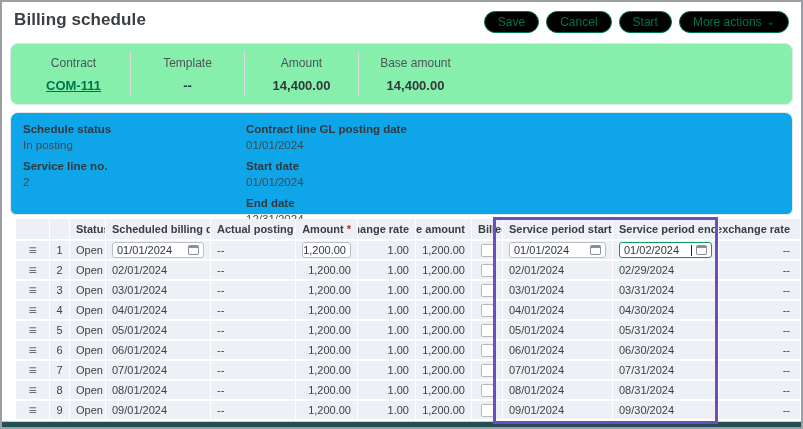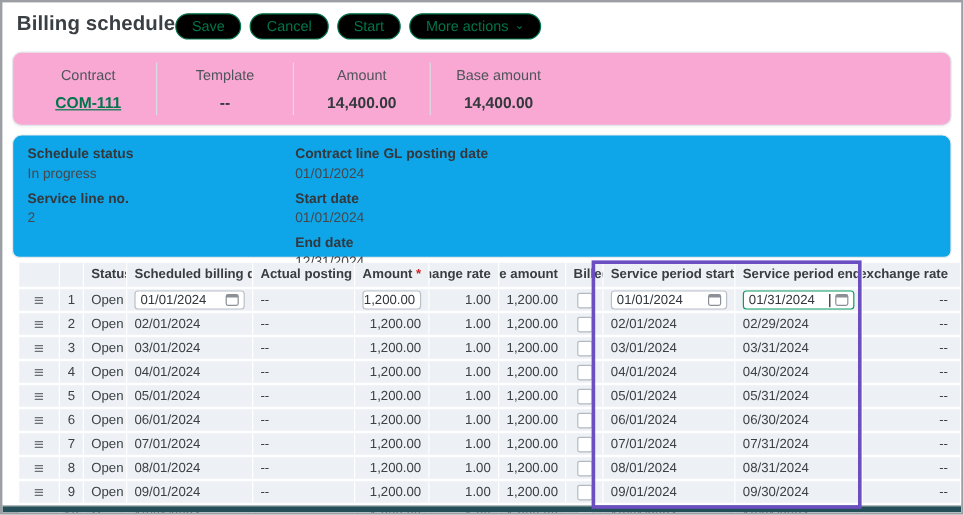--- a/index.html
+++ b/index.html
@@ -3,34 +3,34 @@
 <meta charset="utf-8">
 <style>
   * { box-sizing: border-box; margin: 0; padding: 0; }
   html,body { background:#fff; }
   body { font-family: "Liberation Sans", sans-serif; }
   #app {
     position: relative; width: 803px; height: 429px;
     border: 2px solid #9b9fa3; background:#fff; overflow: hidden;
   }
   
-  .topbar { display:flex; align-items:flex-start; padding:8px 12px 4px 12px; }
+  .topbar { display:flex; align-items:flex-start; justify-content:space-between; padding:8px 12px 4px 12px; }
   .page-title { font-size:17px; font-weight:bold; color:#3a3f44; letter-spacing:.1px; }
   .actions { display:flex; gap:7px; margin-top:1px; }
   .btn {
     display:inline-flex; align-items:center; gap:5px;
     border:1.6px solid #00754a; color:#00754a; background:#000000;
     border-radius:13px; font-size:12px; padding:3px 13px; cursor:pointer;
     font-family:"Liberation Sans",sans-serif; white-space:nowrap;
   }
   .btn .chev { font-size:10px; line-height:6px; color:#00754a; }
   
   .summary-card {
     margin:6px 8px 0 8px; border:1px solid #e2e5e9; border-radius:8px;
-    background:#f9a8d4; height:62px; display:flex; align-items:center; padding-left:6px;
+    background:#86efac; height:62px; display:flex; align-items:center; padding-left:6px;
     box-shadow:0 1px 1px rgba(0,0,0,.03);
   }
   .sum-cell { width:113px; text-align:center; padding:4px 0; }
   .sum-cell .lab { font-size:12px; color:#4e5459; margin-bottom:8px; }
   .sum-cell .val { font-size:13px; font-weight:bold; color:#33383d; }
   .sum-divider { width:1px; height:44px; background:#d9dde1; }
   .link-green { color:#00754a; text-decoration:underline; cursor:pointer; }
   
   .details-card {
     margin:7px 8px 0 8px; border:1px solid #e6e9ec; border-radius:8px 8px 6px 6px;
@@ -126,21 +126,21 @@
     <div class="sum-cell">
       <div class="lab">Base amount</div>
       <div class="val">14,400.00</div>
     </div>
   </div>
 
   <div class="details-card">
     <div class="det-col-left">
       <div class="det-field">
         <div class="lab">Schedule status</div>
-        <div class="val">In progress</div>
+        <div class="val">In posting</div>
       </div>
       <div class="det-field">
         <div class="lab">Service line no.</div>
         <div class="val">2</div>
       </div>
     </div>
     <div class="det-col-right">
       <div class="det-field">
         <div class="lab">Contract line GL posting date</div>
         <div class="val">01/01/2024</div>
@@ -199,21 +199,21 @@
             <div class="checkbox"></div>
           </div>
           <div class="gcell col-svcstart">
             <div class="cell-input">
               <span>01/01/2024</span>
               <div class="cal-icon"></div>
             </div>
           </div>
           <div class="gcell col-svcend">
             <div class="cell-input focused">
-              <span style="flex: 1 1 0%;">01/31/2024</span>
+              <span style="flex: 1 1 0%;">01/02/2024</span>
               <div class="caret"></div>
               <div class="cal-icon"></div>
             </div>
           </div>
           <div class="gcell col-posted right">--</div>
         </div>
         <div class="grow">
           <div class="gcell col-drag">
             <div class="drag-icon">≡</div>
           </div>

